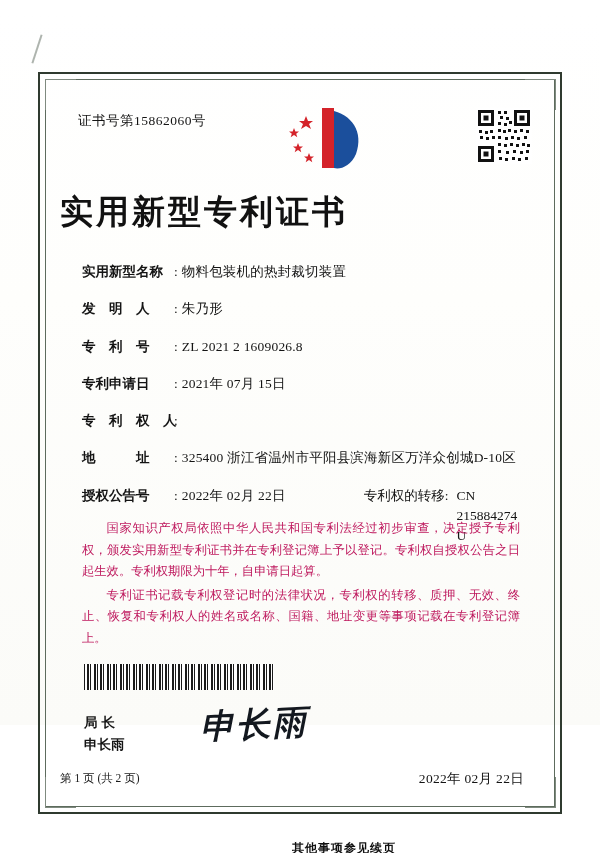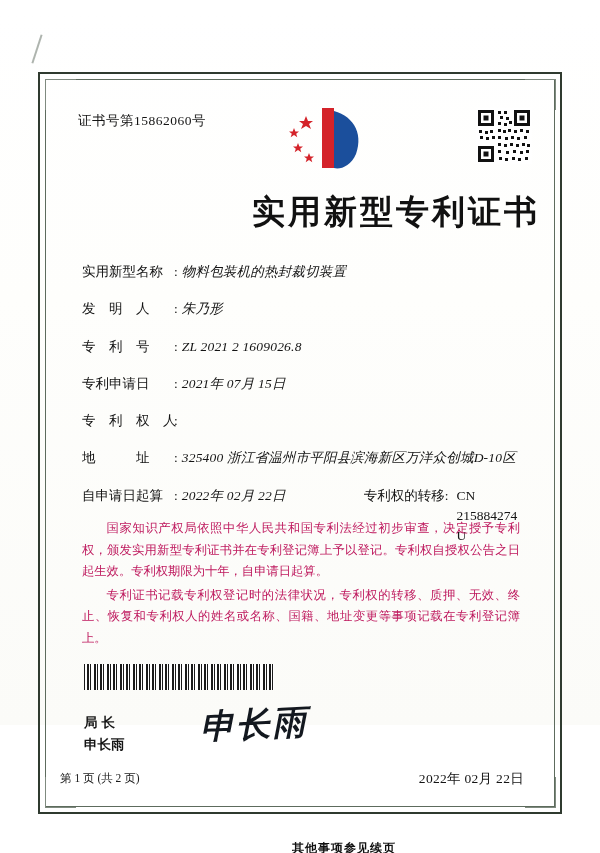--- a/index.html
+++ b/index.html
@@ -94,21 +94,21 @@
   .qr {
     position: absolute;
     right: 8px; top: 14px;
     width: 56px; height: 56px;
   }
 
   .title {
     position: absolute;
     left: 0; top: 96px;
     width: 480px;
-    text-align: right;
+    text-align: left;
     font-size: 33px;
     font-weight: bold;
     letter-spacing: 3px;
     color: #111;
     font-family: "Liberation Serif", serif;
   }
 
   .fields {
     position: absolute;
     left: 22px; top: 168px;
@@ -120,29 +120,29 @@
     margin-bottom: 17px;
     font-size: 13.5px;
     line-height: 1.5;
     color: #141414;
   }
   .field-label {
     width: 92px;
     flex: 0 0 92px;
     letter-spacing: 0px;
     white-space: nowrap;
+    font-weight: bold;
   }
   .field-colon {
     flex: 0 0 auto;
     padding-right: 4px;
   }
   .field-value {
     flex: 1 1 auto;
     letter-spacing: .2px;
-    font-style: italic;
   }
   .field-row.two-col .field-value {
     flex: 0 0 auto;
     width: 178px;
   }
   .field-label2 {
     flex: 0 0 auto;
     white-space: nowrap;
     padding-left: 4px;
   }
@@ -353,21 +353,21 @@
         <span class="field-colon">:</span>
       </div>
 
       <div class="field-row">
         <span class="field-label">地　　　址</span>
         <span class="field-colon">:</span>
         <span class="field-value">325400 浙江省温州市平阳县滨海新区万洋众创城D-10区</span>
       </div>
 
       <div class="field-row two-col">
-        <span class="field-label">自申请日起算</span>
+        <span class="field-label">授权公告号</span>
         <span class="field-colon">:</span>
         <span class="field-value">2022年 02月 22日</span>
         <span class="field-label2">专利权的转移</span>
         <span class="field-colon">:</span>
         <span class="field-value2">CN 215884274 U</span>
       </div>
 
     </div>
 
     <div class="body-text">

